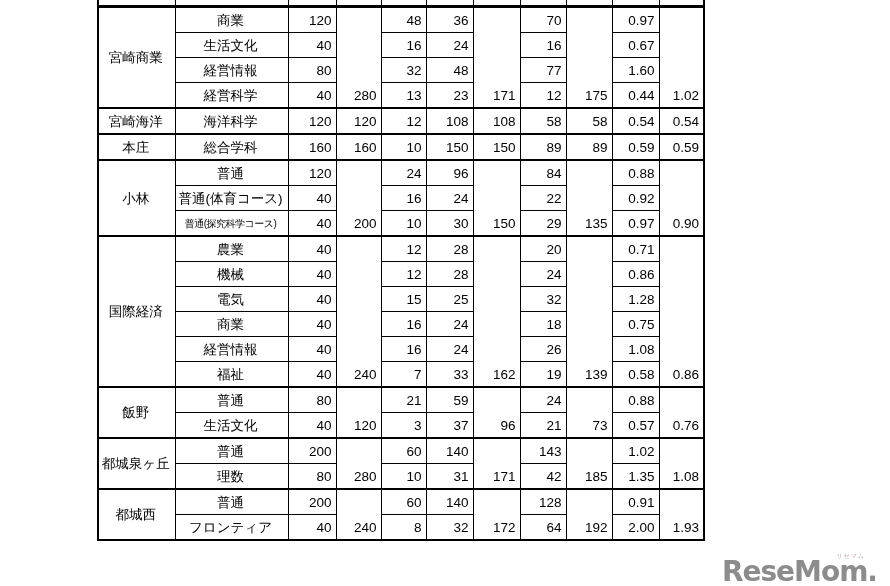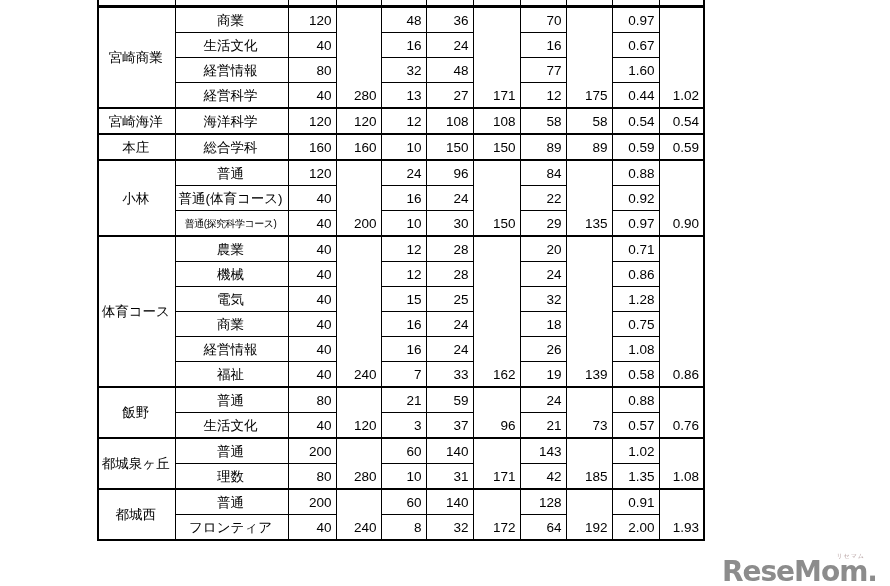--- a/index.html
+++ b/index.html
@@ -83,21 +83,21 @@
           <td class="c3 num">80</td>
           <td class="c5 num">32</td>
           <td class="c6 num">48</td>
           <td class="c8 num">77</td>
           <td class="c10 num">1.60</td>
         </tr>
         <tr>
           <td class="dept">経営科学</td>
           <td class="c3 num">40</td>
           <td class="c5 num">13</td>
-          <td class="c6 num">27</td>
+          <td class="c6 num">23</td>
           <td class="c8 num">12</td>
           <td class="c10 num">0.44</td>
         </tr>
         <tr class="group-start">
           <td class="school">宮崎海洋</td>
           <td class="dept">海洋科学</td>
           <td class="c3 num">120</td>
           <td class="c4 num total">120</td>
           <td class="c5 num">12</td>
           <td class="c6 num">108</td>
@@ -143,21 +143,21 @@
         </tr>
         <tr>
           <td class="dept small">普通(探究科学コース)</td>
           <td class="c3 num">40</td>
           <td class="c5 num">10</td>
           <td class="c6 num">30</td>
           <td class="c8 num">29</td>
           <td class="c10 num">0.97</td>
         </tr>
         <tr class="group-start">
-          <td class="school" rowspan="6">体育コース</td>
+          <td class="school" rowspan="6">国際経済</td>
           <td class="dept">農業</td>
           <td class="c3 num">40</td>
           <td class="c4 num total" rowspan="6">240</td>
           <td class="c5 num">12</td>
           <td class="c6 num">28</td>
           <td class="c7 num total" rowspan="6">162</td>
           <td class="c8 num">20</td>
           <td class="c9 num total" rowspan="6">139</td>
           <td class="c10 num">0.71</td>
           <td class="c11 num total" rowspan="6">0.86</td>

